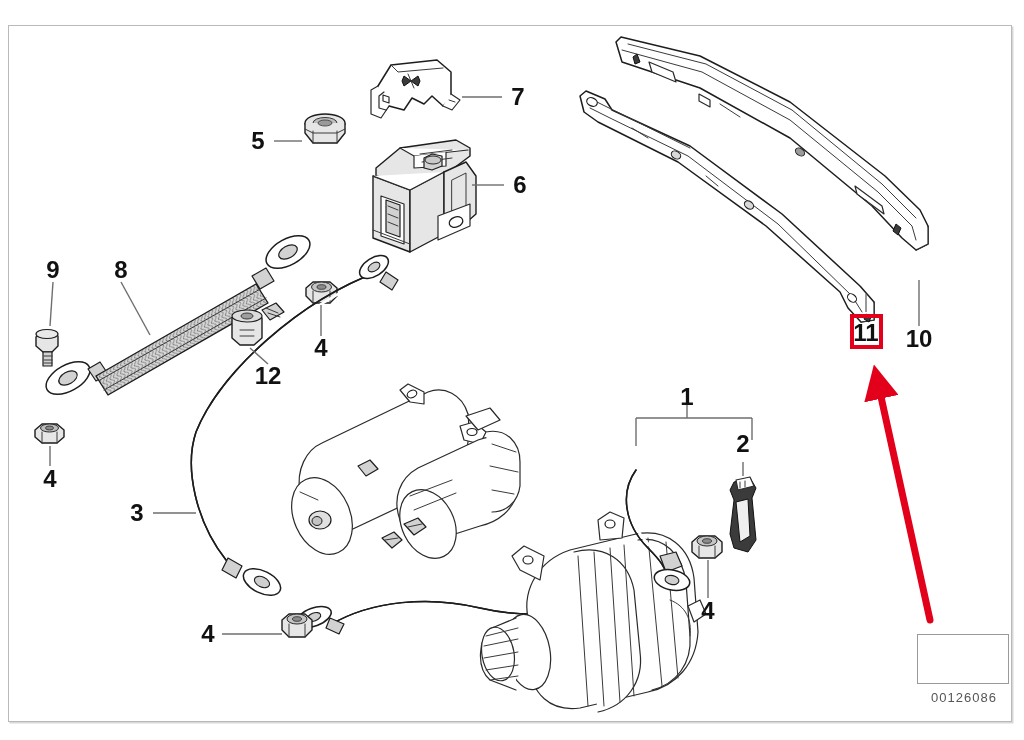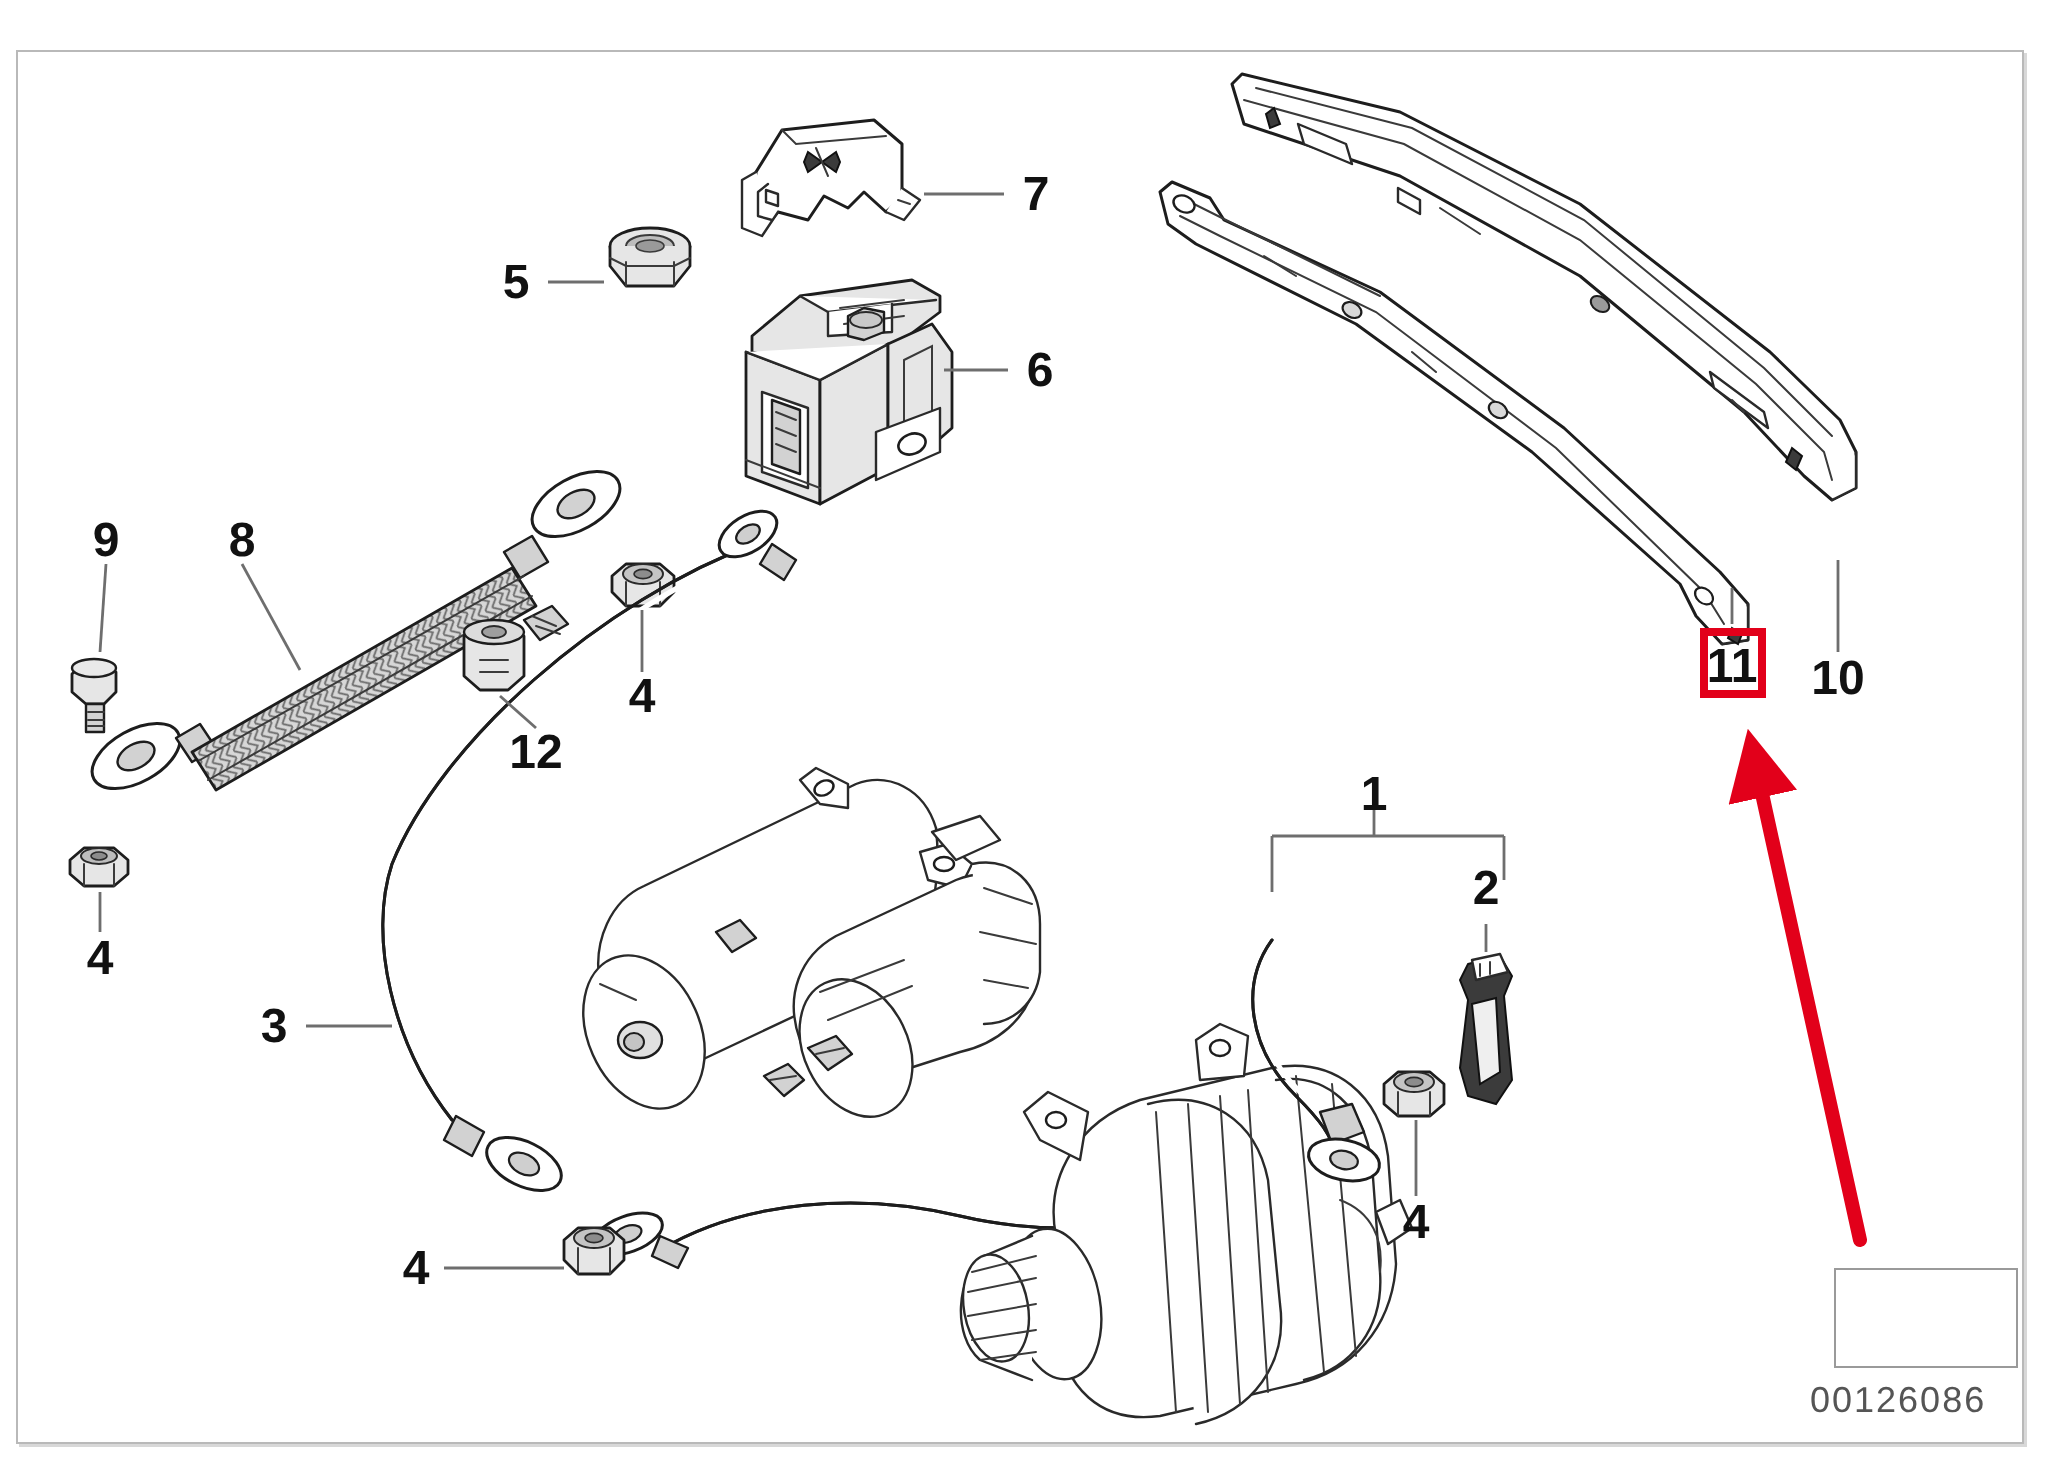--- a/index.html
+++ b/index.html
@@ -15,22 +15,22 @@
   .out{stroke:#1d1d1d;fill:#fff;stroke-width:1.5;stroke-linejoin:round;stroke-linecap:round;}
   .out2{stroke:#2a2a2a;fill:#fff;stroke-width:1.2;stroke-linejoin:round;stroke-linecap:round;}
   .thin{stroke:#3a3a3a;fill:none;stroke-width:1;stroke-linecap:round;}
   .met{fill:#e6e6e6;stroke:#1d1d1d;stroke-width:1.4;stroke-linejoin:round;}
   .met2{fill:#d2d2d2;stroke:#1d1d1d;stroke-width:1.2;stroke-linejoin:round;}
   .dark{fill:#3b3b3b;stroke:#111;stroke-width:1;}
   .wire{fill:none;stroke:#1d1d1d;stroke-width:1.5;stroke-linecap:round;}
   .wirein{fill:none;stroke:#fff;stroke-width:2.6;stroke-linecap:round;}
   #idbox{position:absolute;left:917px;top:634px;width:92px;height:50px;
          border:1px solid #9a9a9a;background:#fff;box-sizing:border-box;}
-  #idnum{position:absolute;left:905px;top:690px;width:118px;
-         font-size:18px;color:#555;letter-spacing:1px;font-family:"Liberation Sans",sans-serif;}
+  #idnum{position:absolute;left:905px;top:690px;width:118px;text-align:center;
+         font-size:13px;color:#555;letter-spacing:1px;font-family:"Liberation Sans",sans-serif;}
   #redbox{position:absolute;left:850px;top:314px;width:33px;height:35px;
           border:4px solid #e2001a;box-sizing:border-box;background:transparent;}
 </style>
 </head>
 <body>
 
 <div id="sheet">
 
   <div id="frame"></div>
 

